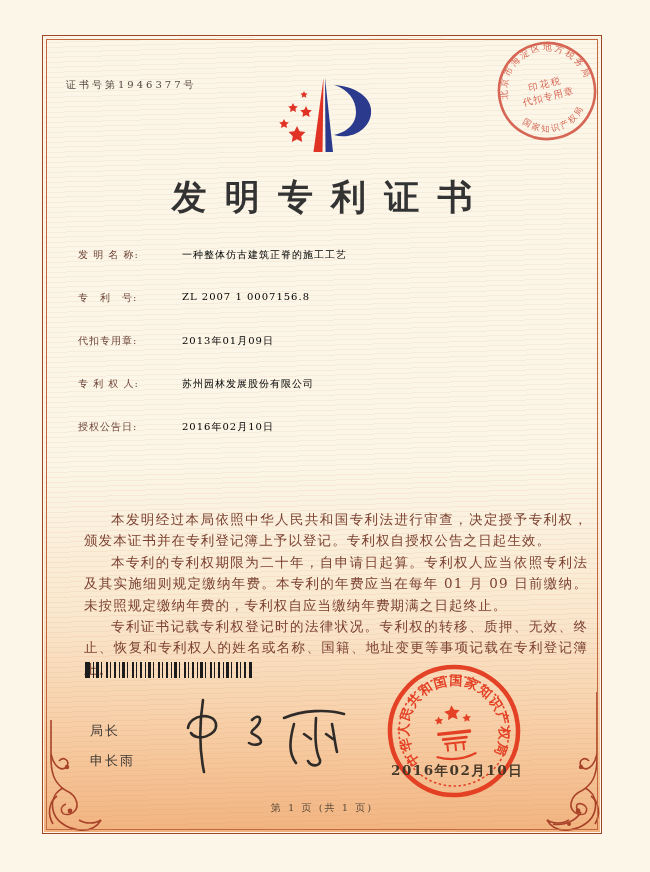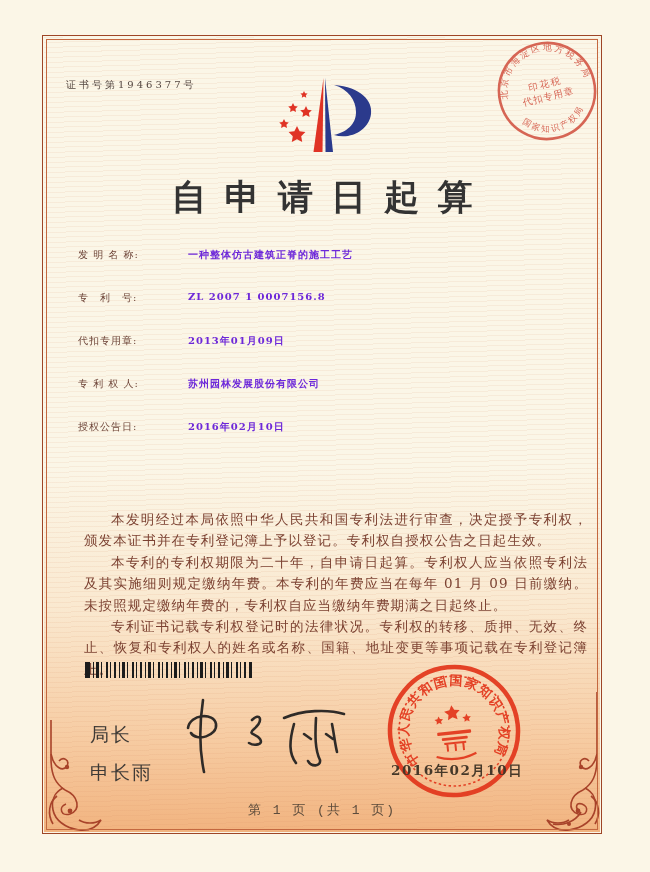--- a/index.html
+++ b/index.html
@@ -26,45 +26,45 @@
   .logo{position:absolute;left:252px;top:74px;}
   .tax-stamp{position:absolute;left:492px;top:36px;opacity:.82;transform:rotate(-14deg);}
   .tax-stamp text{fill:#cf4736;font-family:"DejaVu Serif",serif;}
 
   .title{position:absolute;left:42px;top:174px;width:560px;text-align:center;
     font-size:35px;font-weight:bold;color:#333;letter-spacing:.52em;text-indent:.52em;}
 
   .fields{position:absolute;left:78px;top:248px;width:470px;}
   .frow{display:flex;align-items:flex-start;font-size:10px;margin-bottom:29px;letter-spacing:1px;}
   .flabel{flex:0 0 96px;color:#6d4438;white-space:nowrap;}
-  .fvalue{color:#6d28d9;margin-left:14px;font-weight:bold;}
+  .fvalue{color:#000000;margin-left:8px;}
 
   .body-text{position:absolute;left:84px;top:509px;width:504px;
     font-size:13.5px;line-height:21.4px;color:#7c4232;letter-spacing:1.1px;text-align:justify;}
   .body-text p{margin:0;text-indent:2em;}
 
   .barcode{position:absolute;left:85px;top:662px;width:162px;height:16px;
     border-left:3px solid #1c1c1c;border-right:2px solid #1c1c1c;
     background:repeating-linear-gradient(90deg,
       #1c1c1c 0 2px,transparent 2px 5px,#1c1c1c 5px 6px,transparent 6px 8px,
       #1c1c1c 8px 11px,transparent 11px 13px,#1c1c1c 13px 14px,transparent 14px 18px,
       #1c1c1c 18px 20px,transparent 20px 22px,#1c1c1c 22px 23px,transparent 23px 26px);}
 
-  .signer{position:absolute;left:90px;top:722px;font-size:19px;color:#3e3a36;letter-spacing:2px;
+  .signer{position:absolute;left:90px;top:722px;font-size:13px;color:#3e3a36;letter-spacing:2px;
     font-family:"DejaVu Sans","Liberation Sans",sans-serif;}
   .signer div{margin-bottom:12px;}
   .signature{position:absolute;left:168px;top:688px;}
 
   .seal{position:absolute;left:379px;top:656px;opacity:.95;}
   .seal text{fill:#e33a1f;font-family:"DejaVu Serif",serif;font-weight:bold;}
   .seal-date{position:absolute;left:391px;top:762px;font-size:13.5px;color:#453829;
     letter-spacing:1.5px;font-weight:bold;z-index:4;}
 
   .footer{position:absolute;left:42px;top:801px;width:560px;text-align:center;
-    font-size:13px;color:#5d4c3c;letter-spacing:2px;font-family:Liberation Mono, monospace;}
+    font-size:10px;color:#5d4c3c;letter-spacing:2px;}
 
   .orn{position:absolute;z-index:1;}
   .orn-right{left:545px;top:692px;}
   .orn-left{left:45px;top:720px;transform:scaleX(-1);}
 </style>
 </head>
 <body>
 
 <div class="page">
   <div class="texture"></div>
@@ -101,21 +101,21 @@
       <text font-size="9" letter-spacing="2.2">
         <textPath href="#taxTop" startOffset="50%" text-anchor="middle">北京市海淀区地方税务局</textPath>
       </text>
       <text font-size="8.5" letter-spacing="2">
         <textPath href="#taxBottom" startOffset="50%" text-anchor="middle">国家知识产权局</textPath>
       </text>
       <text x="0" y="-4" text-anchor="middle" font-size="9.5" letter-spacing="2">印花税</text>
       <text x="0" y="9" text-anchor="middle" font-size="9.5" letter-spacing="1">代扣专用章</text>
     </svg>
 
-    <div class="title">自申请日起算</div>
+    <div class="title">发明专利证书</div>
 
     <div class="fields">
       <div class="frow">
         <span class="flabel">发 明 名 称:</span>
         <span class="fvalue">一种整体仿古建筑正脊的施工工艺</span>
       </div>
       <div class="frow">
         <span class="flabel">专　利　号:</span>
         <span class="fvalue">ZL 2007 1 0007156.8</span>
       </div>

